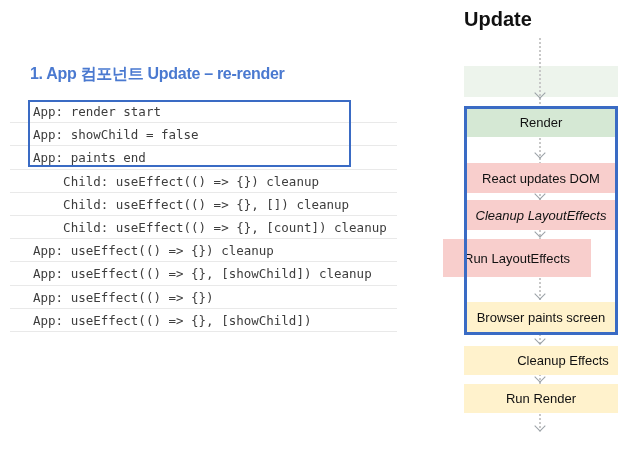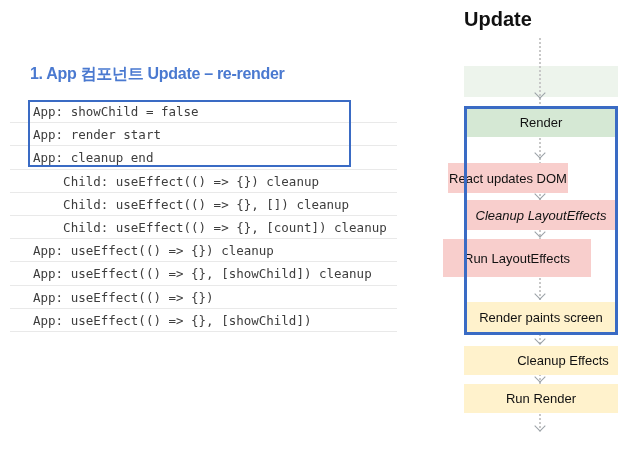--- a/index.html
+++ b/index.html
@@ -114,27 +114,27 @@
 </style>
 </head>
 <body>
 
 <div class="canvas">
 
   <div class="left-title">1. App 컴포넌트 Update – re-render</div>
 
   <div class="log-list" id="log-list">
       <div class="log-row">
+        <span class="log-text">App: render start</span>
+      </div>
+      <div class="log-row">
         <span class="log-text">App: showChild = false</span>
       </div>
       <div class="log-row">
-        <span class="log-text">App: render start</span>
-      </div>
-      <div class="log-row">
-        <span class="log-text">App: cleanup end</span>
+        <span class="log-text">App: paints end</span>
       </div>
       <div class="log-row">
         <span class="log-text">    Child: useEffect(() =&gt; {}) cleanup</span>
       </div>
       <div class="log-row">
         <span class="log-text">    Child: useEffect(() =&gt; {}, []) cleanup</span>
       </div>
       <div class="log-row">
         <span class="log-text">    Child: useEffect(() =&gt; {}, [count]) cleanup</span>
       </div>
@@ -154,24 +154,24 @@
 
   <div class="log-highlight-box"></div>
 
   <div class="flow-title">Update</div>
 
   <div class="flow-line"></div>
 
   <div id="flow-nodes">
       <div class="flow-node node-ghost" style="top: 66px; height: 31px; left: 464px; width: 154px;"></div>
       <div class="flow-node node-green" style="top: 108px; height: 29px; left: 467px; width: 148px;">Render</div>
-      <div class="flow-node node-pink" style="top: 163px; height: 30px; left: 448px; width: 120px;">React updates DOM</div>
+      <div class="flow-node node-pink" style="top: 163px; height: 30px; left: 467px; width: 148px;">React updates DOM</div>
       <div class="flow-node node-pink" style="top: 200px; height: 30px; left: 467px; width: 148px; font-style: italic;">Cleanup LayoutEffects</div>
       <div class="flow-node node-pink" style="top: 239px; height: 38px; left: 443px; width: 148px;">Run LayoutEffects</div>
-      <div class="flow-node node-yellow" style="top: 302px; height: 30px; left: 467px; width: 148px;">Render paints screen</div>
+      <div class="flow-node node-yellow" style="top: 302px; height: 30px; left: 467px; width: 148px;">Browser paints screen</div>
       <div class="flow-node node-yellow" style="top: 346px; height: 29px; left: 464px; width: 154px; padding-left: 44px;">Cleanup Effects</div>
       <div class="flow-node node-yellow" style="top: 384px; height: 29px; left: 464px; width: 154px;">Run Render</div>
     </div>
 
   <div class="flow-highlight-container"></div>
 
   <div id="flow-arrowheads">
       <div class="arrowhead" style="left: 536px; top: 89px;"></div>
       <div class="arrowhead" style="left: 536px; top: 149px;"></div>
       <div class="arrowhead" style="left: 536px; top: 190px;"></div>

